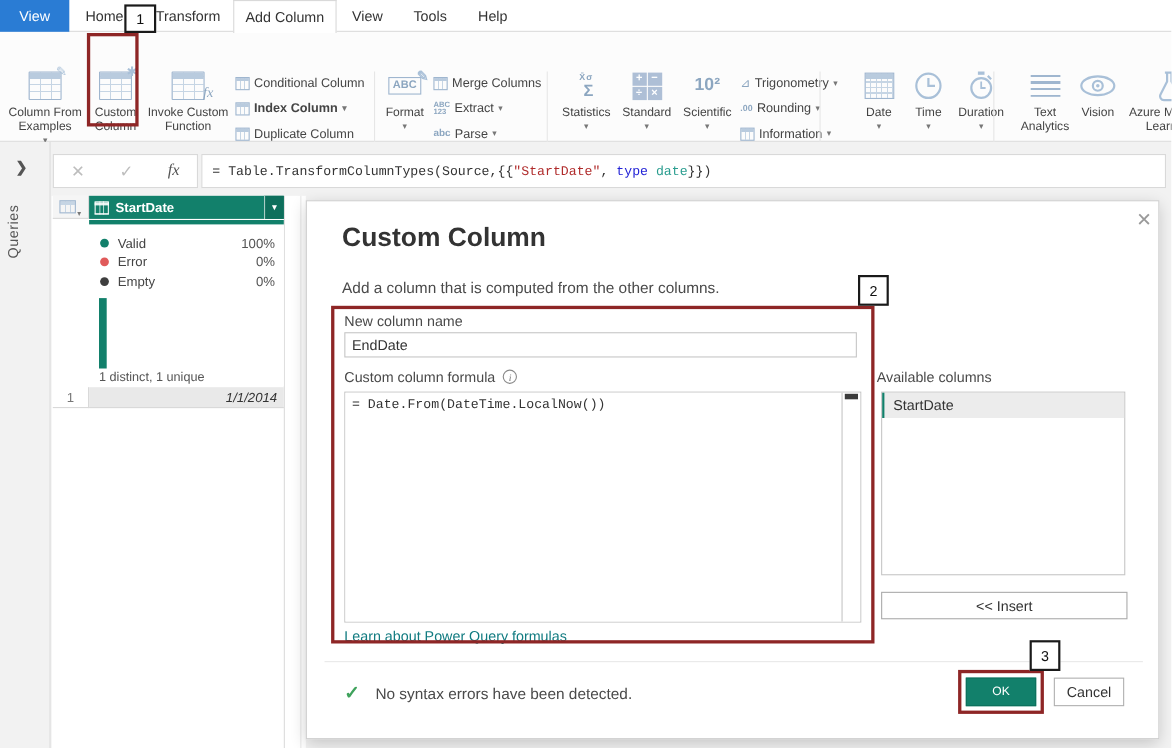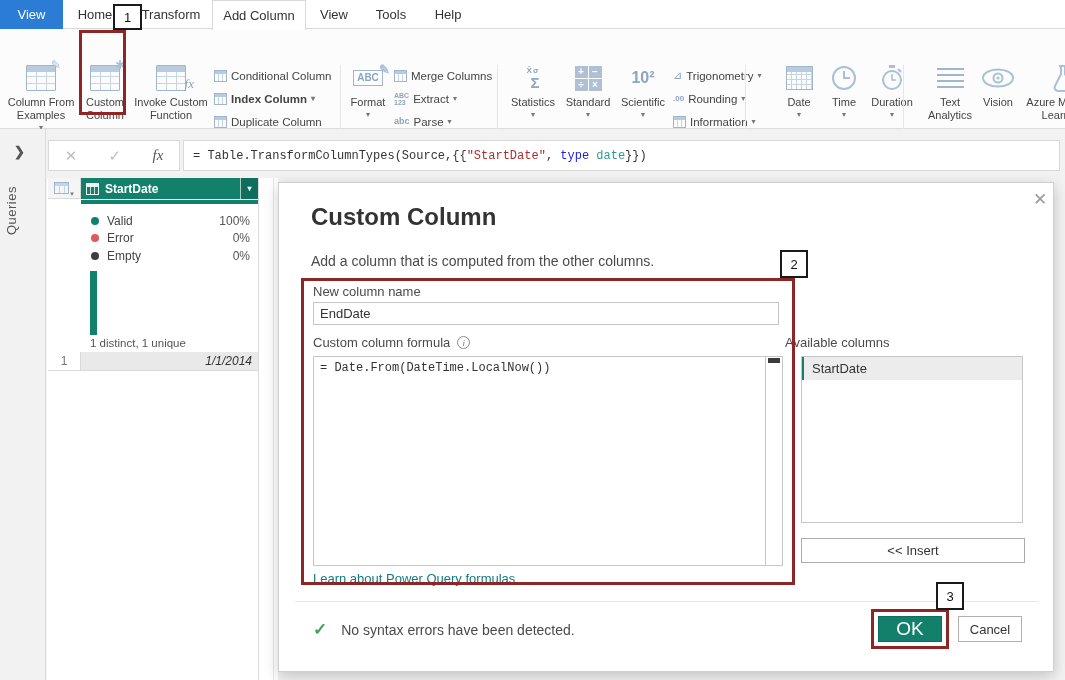--- a/index.html
+++ b/index.html
@@ -119,36 +119,36 @@
   .ann-1 { left:113px; top:4px; width:29px; height:26px; position:absolute; z-index:50; }
   .ann-2 { left:501px; top:67px; width:28px; height:28px; }
   .ann-3 { left:657px; top:399px; width:28px; height:28px; }
   .redrect { border:3px solid #8E2626; z-index:11; pointer-events:none; }
   .redrect-ribbon { left:79px; top:30px; width:47px; height:85px; position:absolute; z-index:40; }
   .redrect-form { left:22px; top:95px; width:494px; height:307px; }
   .redrect-ok { left:592px; top:426px; width:78px; height:40px; }
   .fld-label { font-size:13px; color:#4a4a4a; display:flex; align-items:center; }
   .lbl-name { left:34px; top:101px; }
   .lbl-formula { left:34px; top:152px; }
-  .lbl-avail { left:506px; top:152px; }
+  .lbl-avail { left:518px; top:152px; }
   .info-i { display:inline-flex; width:13px; height:13px; border:1px solid #8a8a8a; border-radius:50%; font-size:9px; color:#777; align-items:center; justify-content:center; margin-left:7px; font-style:italic; font-family:"Liberation Serif",serif; }
   .name-input { left:34px; top:119px; width:466px; height:23px; border:1px solid #c6c6c6; font-size:13px; padding:0 6px; color:#333; font-family:"Liberation Sans",sans-serif; outline:none; background:#fff; }
   .formula-wrap { left:34px; top:173px; width:470px; height:210px; border:1px solid #c6c6c6; background:#fff; }
   .formula-text { position:absolute; left:0; top:0; width:451px; height:208px; border:none; resize:none; overflow:hidden; outline:none; padding:4px 6px; font-family:"Liberation Mono","DejaVu Sans Mono",monospace; font-size:12px; color:#333; background:#fff; }
   .scroll-track { position:absolute; right:0; top:0; width:17px; height:208px; border-left:1px solid #c6c6c6; background:#fff; }
   .scroll-thumb { position:absolute; left:2px; top:1px; width:12px; height:5px; background:#3b3b3b; }
   .learn-link { left:34px; top:388px; font-size:13px; color:#117B80; cursor:default; }
   .listbox { left:522px; top:173px; width:222px; height:167px; border:1px solid #c6c6c6; background:#fff; }
   .list-item { height:23px; background:#ececec; border-left:2px solid #12806B; display:flex; align-items:center; padding-left:8px; font-size:13px; color:#333; cursor:default; }
   .insert-btn { left:522px; top:355px; width:224px; height:25px; border:1px solid #ababab; background:#fff; font-size:13px; color:#333; display:flex; align-items:center; justify-content:center; font-family:"Liberation Sans",sans-serif; cursor:default; }
   .dlg-sep { left:16px; top:418px; width:744px; height:1px; background:#e8e8e8; }
   .syntax-row { left:34px; top:436px; display:flex; align-items:center; }
   .syntax-check { color:#3FA25C; font-size:17px; font-weight:bold; }
   .syntax-text { margin-left:14px; font-size:14px; color:#4a4a4a; }
-  .ok-btn { left:599px; top:433px; width:64px; height:26px; background:#12806B; color:#fff; border:1px solid #0E6F5C; font-size:19px; font-family:"Liberation Sans",sans-serif; z-index:12; cursor:default; }
+  .ok-btn { left:599px; top:433px; width:64px; height:26px; background:#12806B; color:#fff; border:1px solid #0E6F5C; font-size:11px; font-family:"Liberation Sans",sans-serif; z-index:12; cursor:default; }
   .cancel-btn { left:679px; top:433px; width:64px; height:26px; background:#fff; color:#333; border:1px solid #b0b0b0; font-size:13px; font-family:"Liberation Sans",sans-serif; cursor:default; }
 </style>
 </head>
 <body>
 
 <div class="abs tabbar">
   <div class="abs file-tab">View</div>
   <div class="abs tab tab-home">Home</div>
   <div class="abs tab tab-transform">Transform</div>
   <div class="abs tab tab-addcol">Add Column</div>

